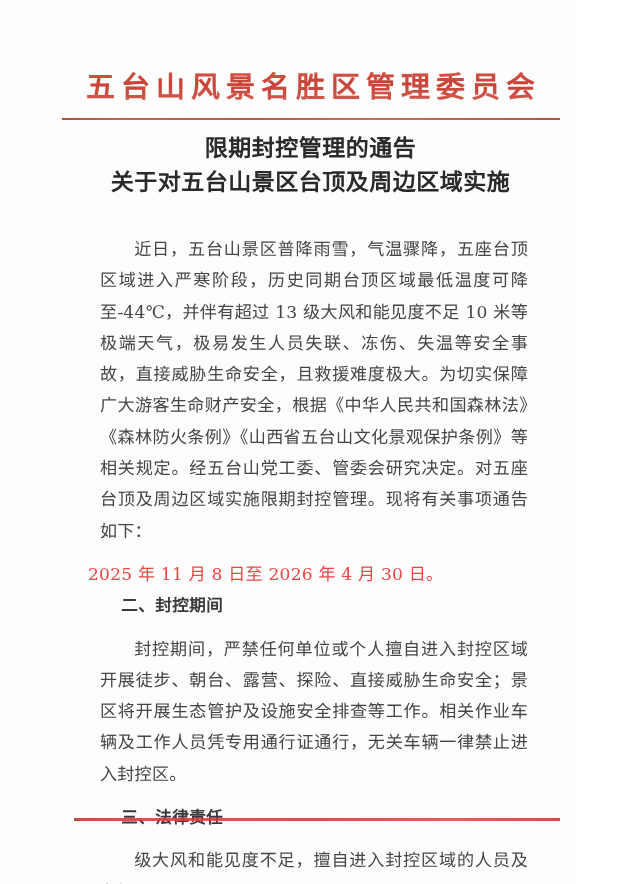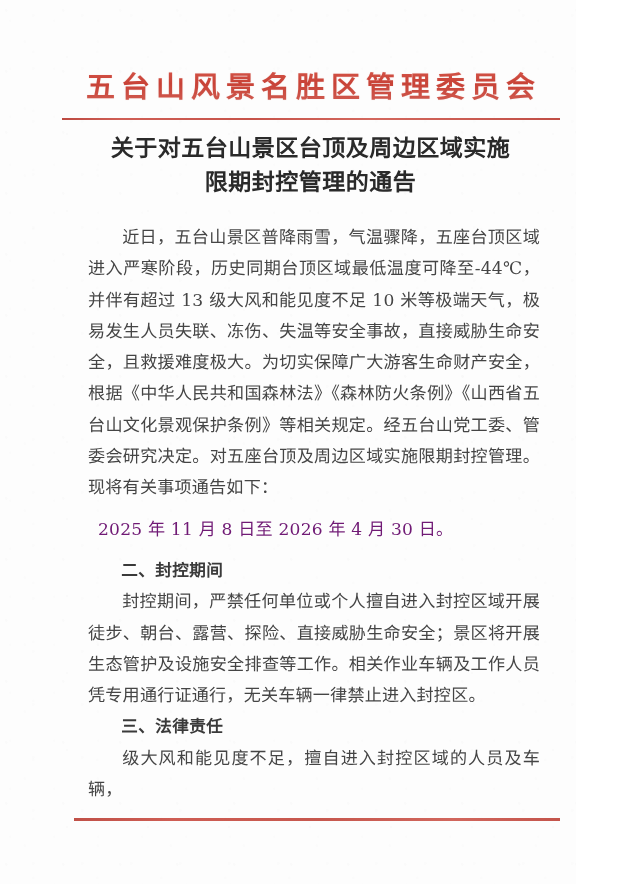--- a/index.html
+++ b/index.html
@@ -100,41 +100,41 @@
     width: 452px;
   }
   .para {
     font-family: "DejaVu Serif", "Liberation Serif", serif;
     font-size: 17.1px;
     line-height: 31.3px;
     color: #454545;
     text-align: justify;
     text-justify: inter-character;
     text-indent: 2em;
-    margin: 0;
+    margin: 12px;
     letter-spacing: .2px;
   }
 
   .section-head {
     font-family: "DejaVu Sans", "Liberation Sans", sans-serif;
     font-size: 16.6px;
     line-height: 31.3px;
     font-weight: 700;
     color: #3a3a3a;
     text-indent: 2em;
     margin: 0;
     letter-spacing: .4px;
   }
   .plain-line {
     font-family: "DejaVu Serif", "Liberation Serif", serif;
     font-size: 17.1px;
     line-height: 31.3px;
-    color: #701a75;
+    color: #ef4444;
     text-indent: 0;
-    margin: 10px;
+    margin: 0;
     letter-spacing: .2px;
   }
 
   
   .red-rule-bottom {
     position: absolute;
     left: 74px;
     top: 818px;
     width: 486px;
     height: 3px;
@@ -151,22 +151,22 @@
 
   <div class="scan-noise"></div>
 
   <div class="masthead">
     <div class="org-name">五台山风景名胜区管理委员会</div>
   </div>
 
   <div class="red-rule-top"></div>
 
   <div class="doc-title">
+    <span class="tline">限期封控管理的通告</span>
     <span class="tline">关于对五台山景区台顶及周边区域实施</span>
-    <span class="tline">限期封控管理的通告</span>
   </div>
 
   <div class="body-block">
 
     <p class="para">近日，五台山景区普降雨雪，气温骤降，五座台顶区域进入严寒阶段，历史同期台顶区域最低温度可降至-44℃，并伴有超过 13 级大风和能见度不足 10 米等极端天气，极易发生人员失联、冻伤、失温等安全事故，直接威胁生命安全，且救援难度极大。为切实保障广大游客生命财产安全，根据《中华人民共和国森林法》《森林防火条例》《山西省五台山文化景观保护条例》等相关规定。经五台山党工委、管委会研究决定。对五座台顶及周边区域实施限期封控管理。现将有关事项通告如下：</p>
 
 
     <p class="plain-line">2025 年 11 月 8 日至 2026 年 4 月 30 日。</p>
 
     <p class="section-head">二、封控期间</p>

